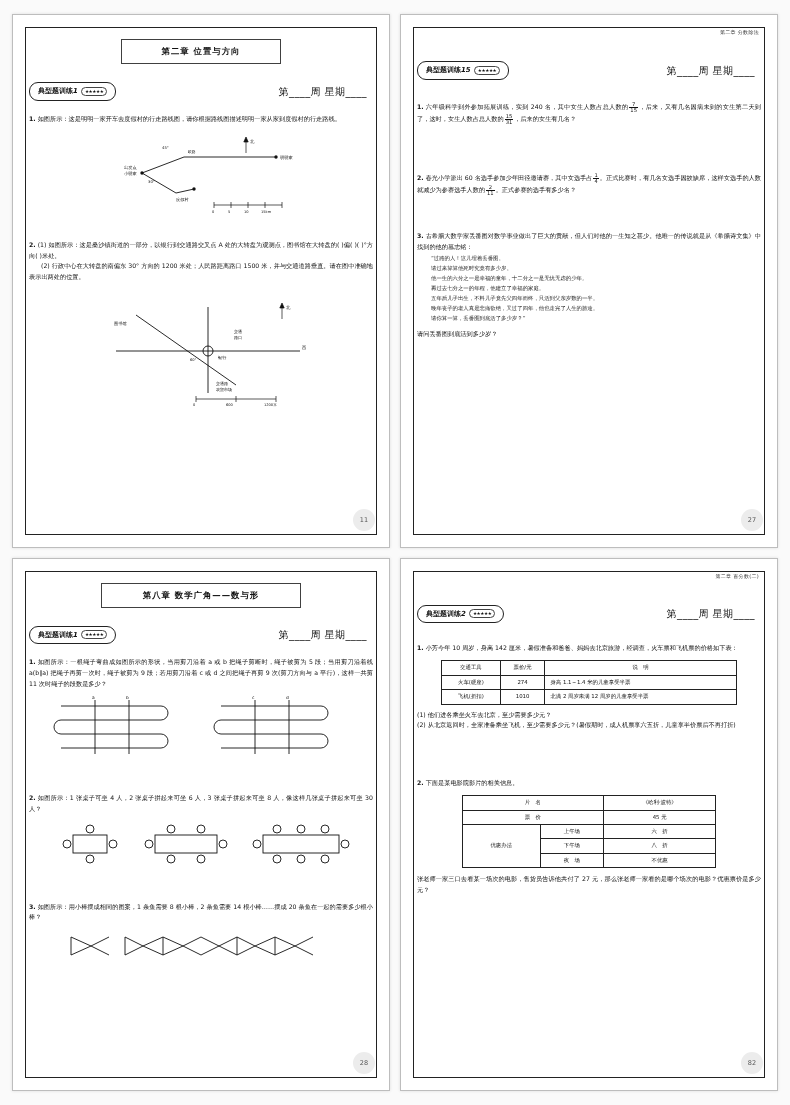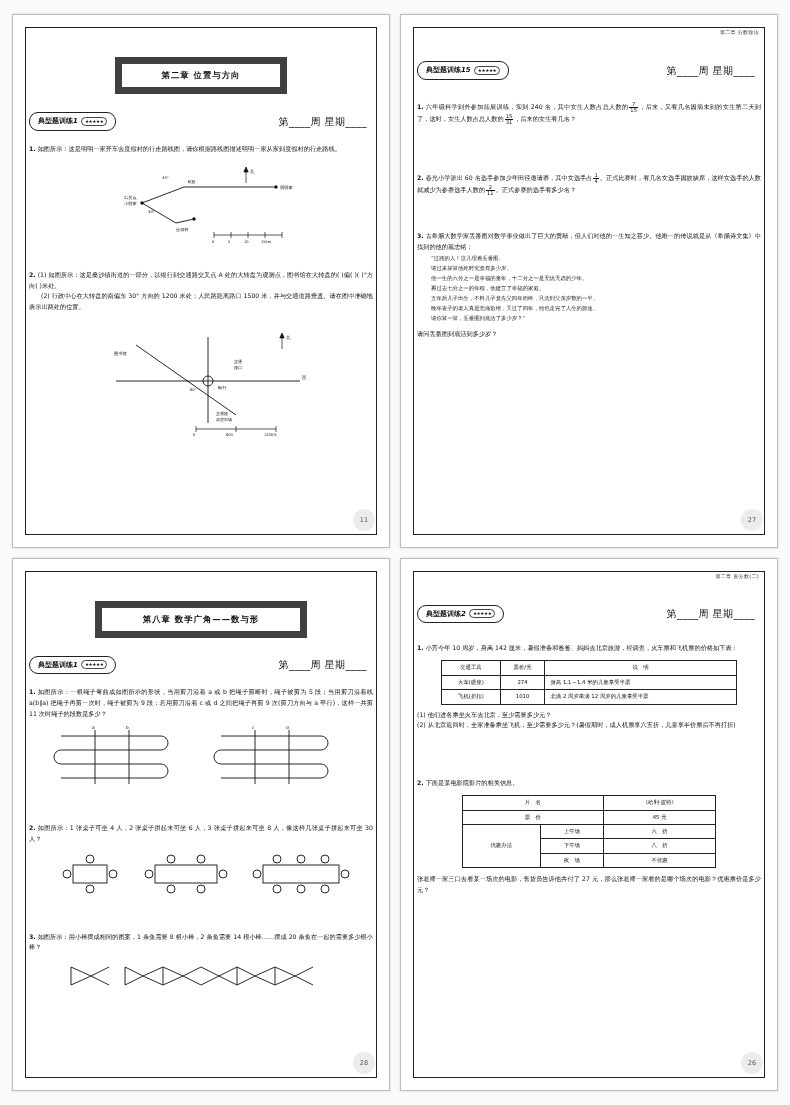--- a/index.html
+++ b/index.html
@@ -44,24 +44,24 @@
     left:16px;right:16px;top:12px;bottom:14px;
     box-sizing:border-box;
     font-size:6.2px;
     line-height:1.55;
   }
   .runhead{
     position:absolute;top:14px;right:18px;
     font-size:5px;color:#333;letter-spacing:.3px;
   }
   .chapter-title{
-    margin:30px auto 0 auto;
+    margin:12px auto 0 auto;
     width:150px;
     text-align:center;
-    border:7px solid #404040;
+    border:1px solid #404040;
     padding:5px 4px;
     font-weight:bold;
     font-size:8.4px;
     letter-spacing:1px;
     background:#fff;
   }
   .chapter-title.wide{width:190px;}
   .train-row{
     display:flex;
     align-items:center;
@@ -469,17 +469,17 @@
             <tr>
               <td>夜　场</td>
               <td>不优惠</td>
             </tr>
           </tbody>
             </table>
           <p style="margin-top:6px;">张老师一家三口去看某一场次的电影，售货员告诉他共付了 27 元，那么张老师一家看的是哪个场次的电影？优惠票价是多少元？</p>
         </div>
 
       </div>
-      <div class="pagenum right">26</div>
+      <div class="pagenum right">82</div>
     </div>
 
   </div>
 </div>
 
 </body></html>

